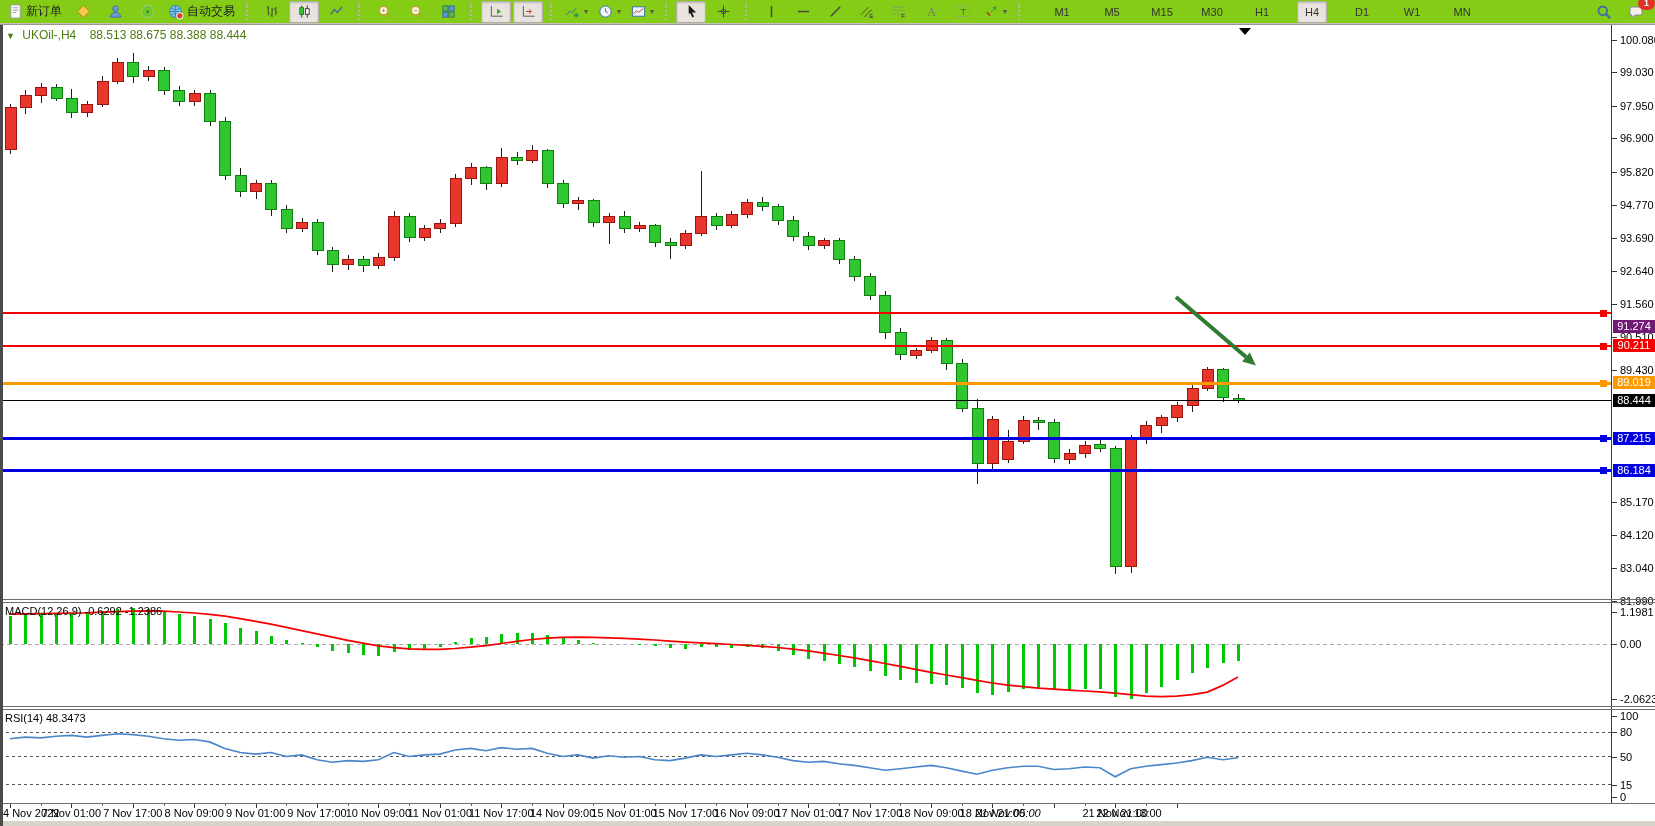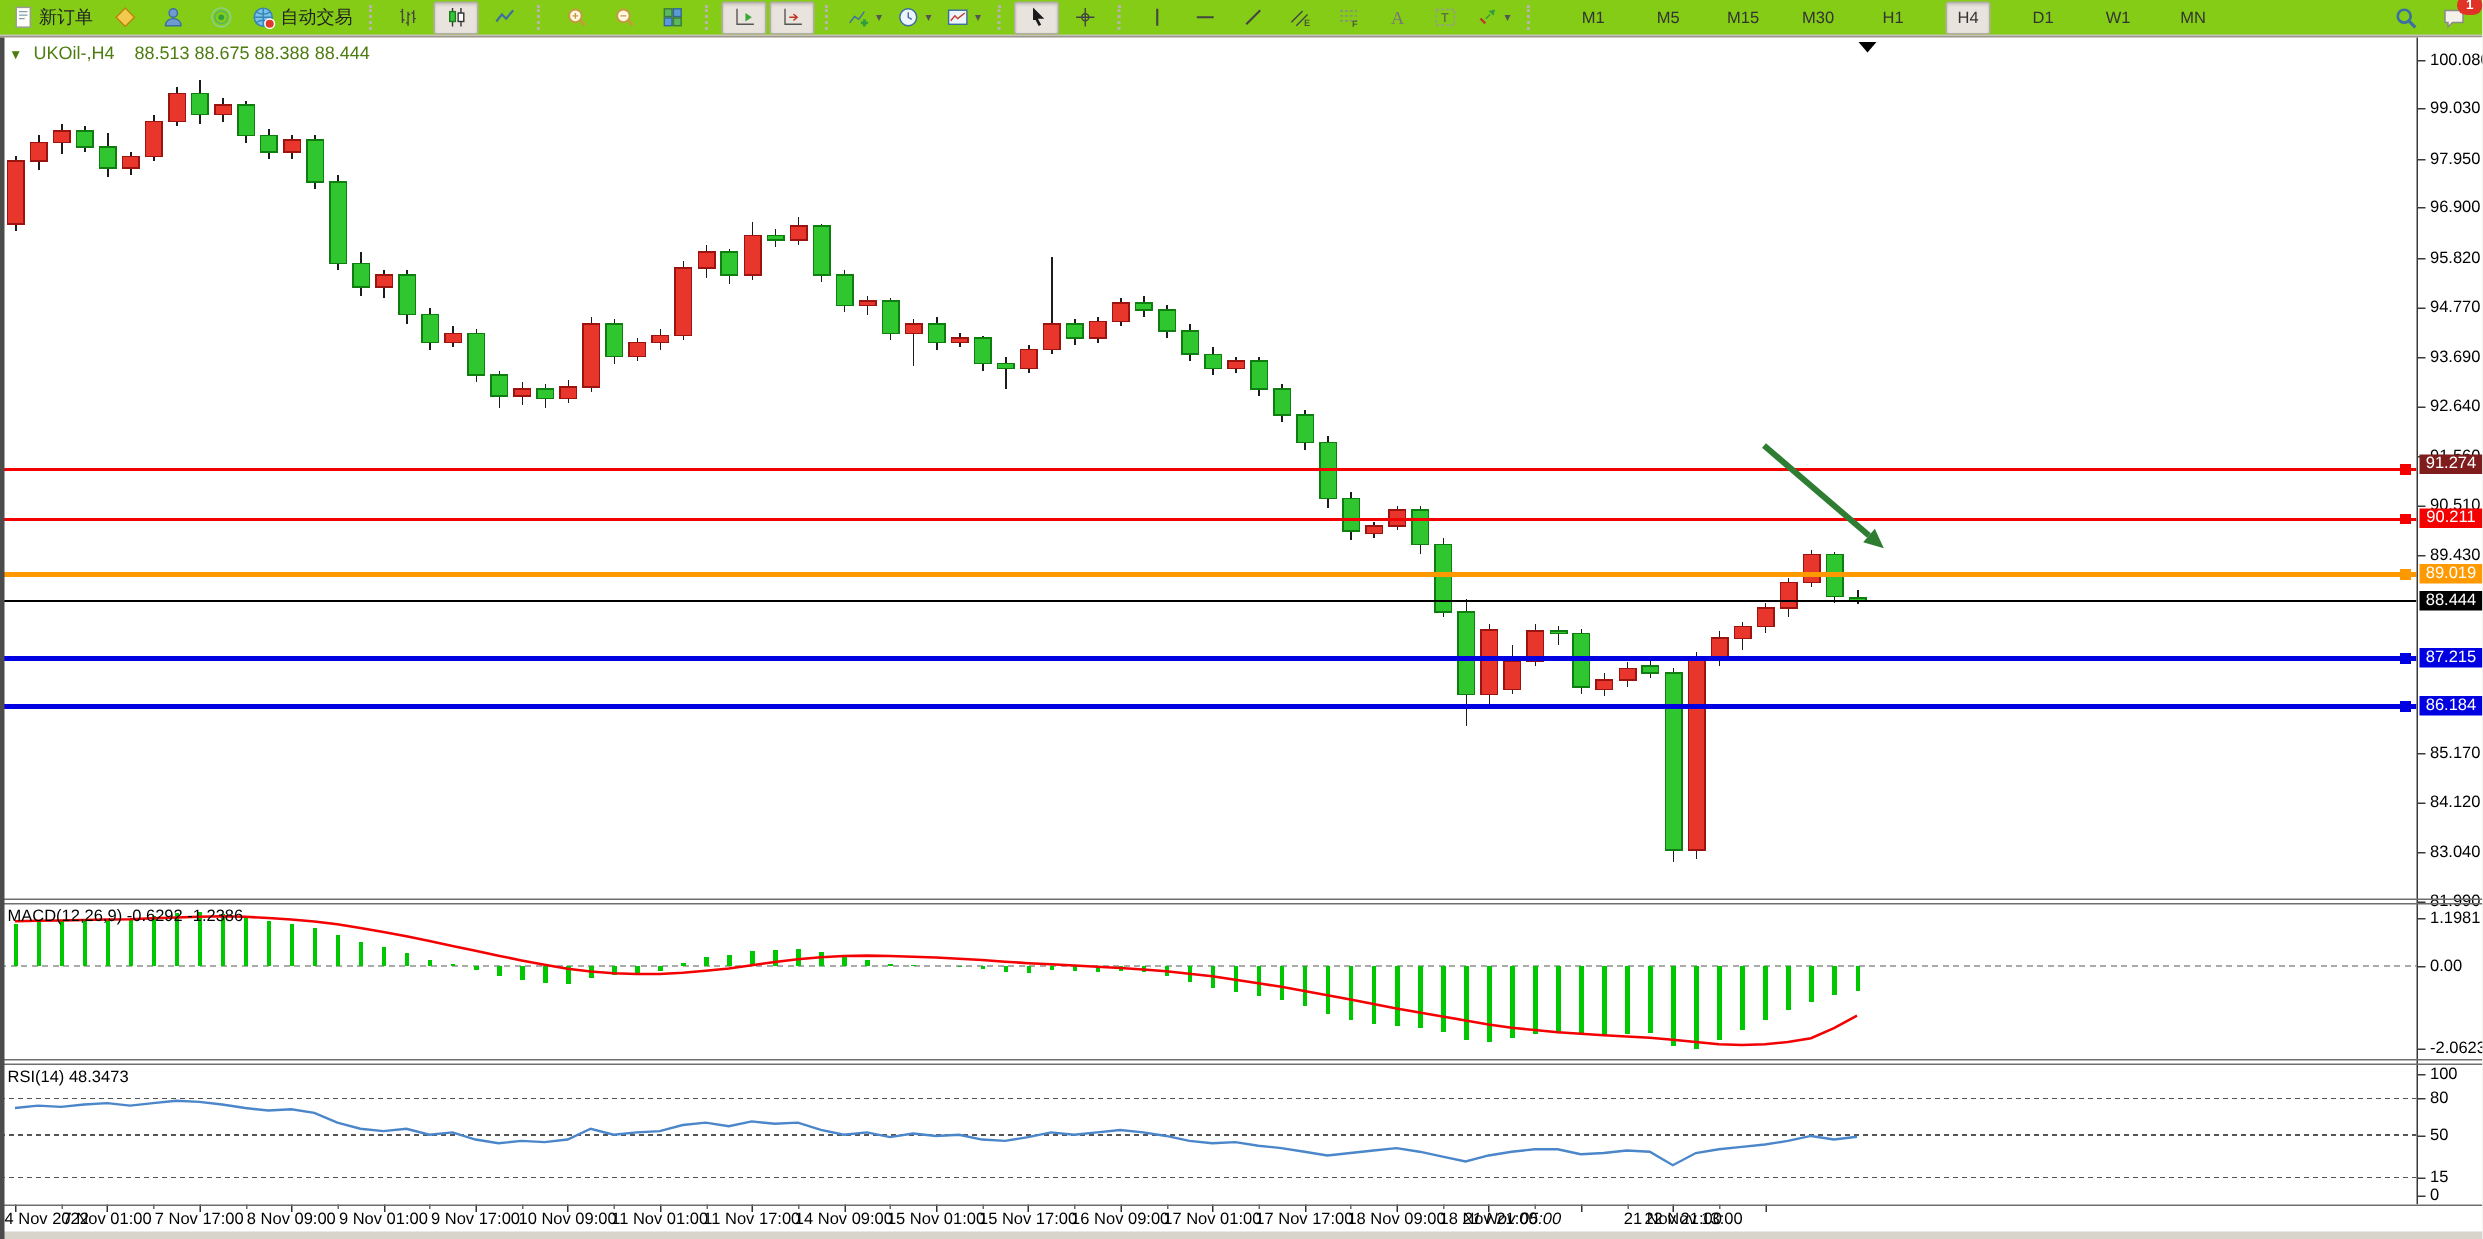--- a/index.html
+++ b/index.html
@@ -638,21 +638,21 @@
         <div class="tick" style="top: 691px;"></div>
         <div class="ticklbl" style="top: 691px;">100</div>
         <div class="tick" style="top: 707.2px;"></div>
         <div class="ticklbl" style="top: 707.2px;">80</div>
         <div class="tick" style="top: 731.5px;"></div>
         <div class="ticklbl" style="top: 731.5px;">50</div>
         <div class="tick" style="top: 759.85px;"></div>
         <div class="ticklbl" style="top: 759.85px;">15</div>
         <div class="tick" style="top: 772px;"></div>
         <div class="ticklbl" style="top: 772px;">0</div>
-        <div class="pbadge" style="top: 278px; background: #7f1d1d;">91.274</div>
+        <div class="pbadge" style="top: 295px; background: #701a75;">91.274</div>
         <div class="pbadge" style="top: 314.474px; background: rgb(244, 0, 0);">90.211</div>
         <div class="pbadge" style="top: 351.462px; background: rgb(255, 153, 0);">89.019</div>
         <div class="pbadge" style="top: 369.304px; background: rgb(0, 0, 0);">88.444</div>
         <div class="pbadge" style="top: 407.44px; background: rgb(0, 0, 224);">87.215</div>
         <div class="pbadge" style="top: 439.432px; background: rgb(0, 0, 224);">86.184</div>
       </div>
     <div class="axis" id="time-axis">
         <div class="tk" style="left: 10px;"></div>
         <div class="lbl" style="left: 3px;">4 Nov 2022</div>
         <div class="tkm" style="left: 40.7px;"></div>

